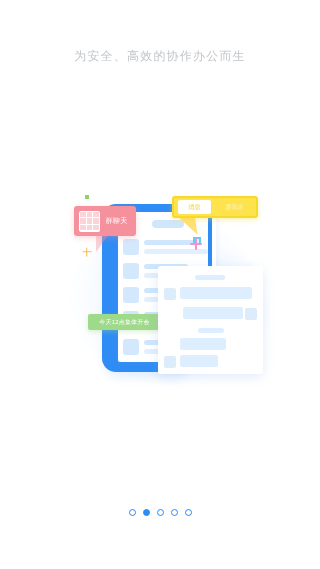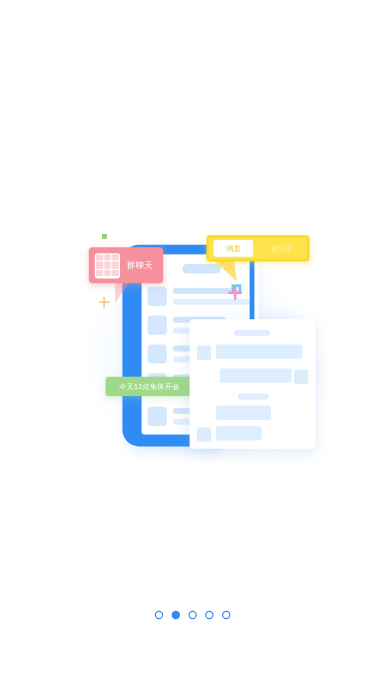--- a/index.html
+++ b/index.html
@@ -238,20 +238,21 @@
     border:1px solid #2f8cf5;
     background:transparent;
     display:block;
   }
   .pager span.on { background:#2f8cf5; border-color:#2f8cf5; }
 </style>
 </head>
 <body>
 
 <div class="heading-block">
+  <div class="subtitle">为安全、高效的协作办公而生</div>
 </div>
 
 <div class="stage">
 
   <div class="glow"></div>
   <div class="glow2"></div>
 
   <div class="phone-shadow"></div>
   <div class="phone">
     <div class="phone-home"></div>

